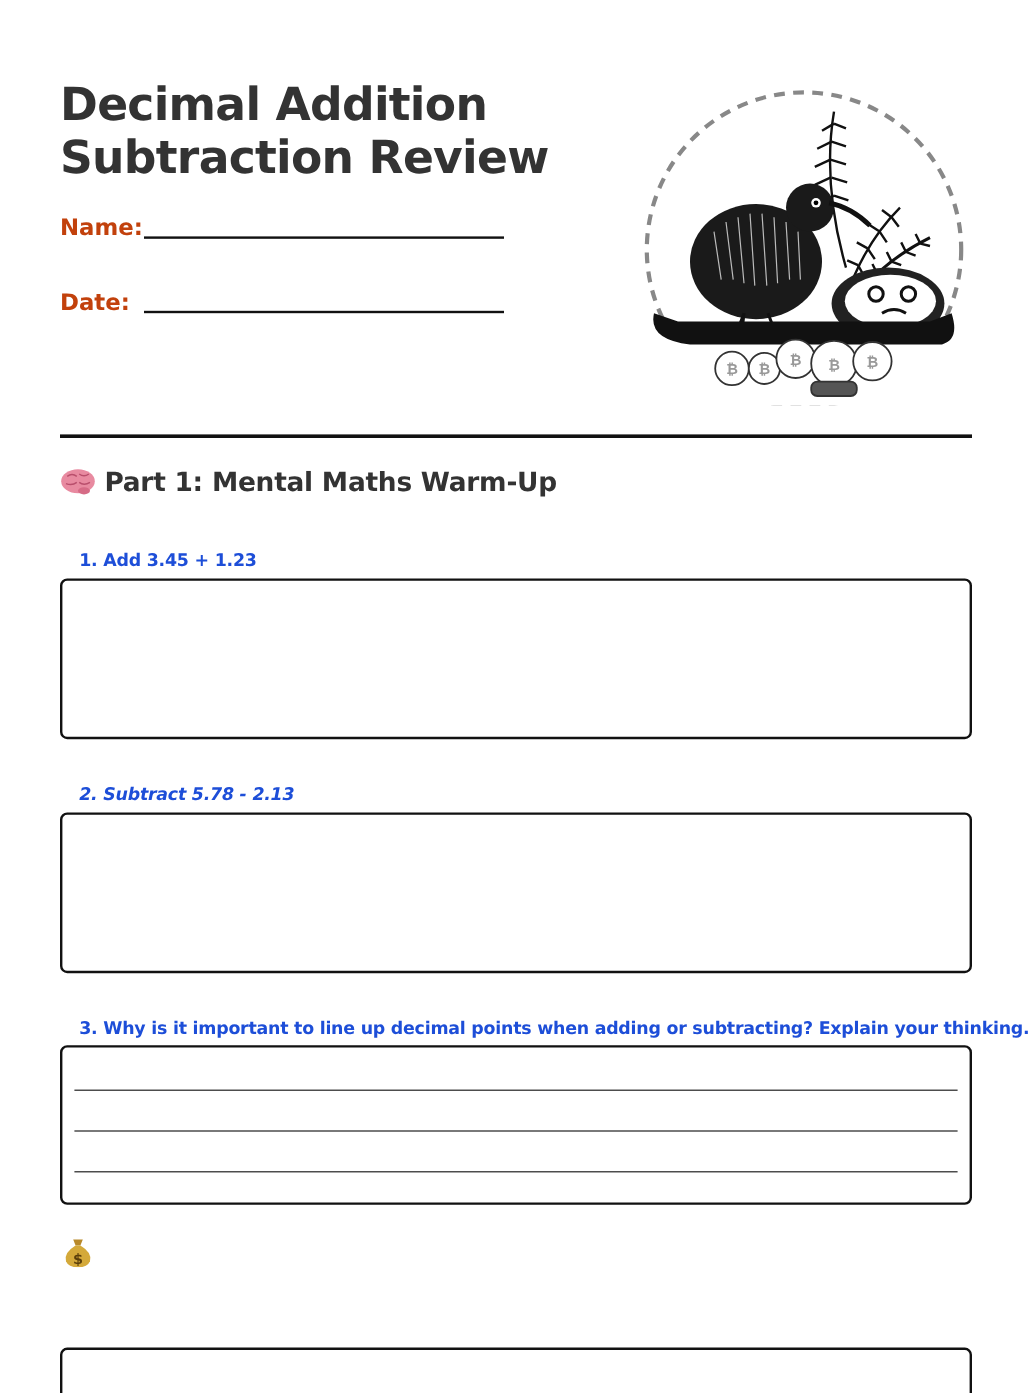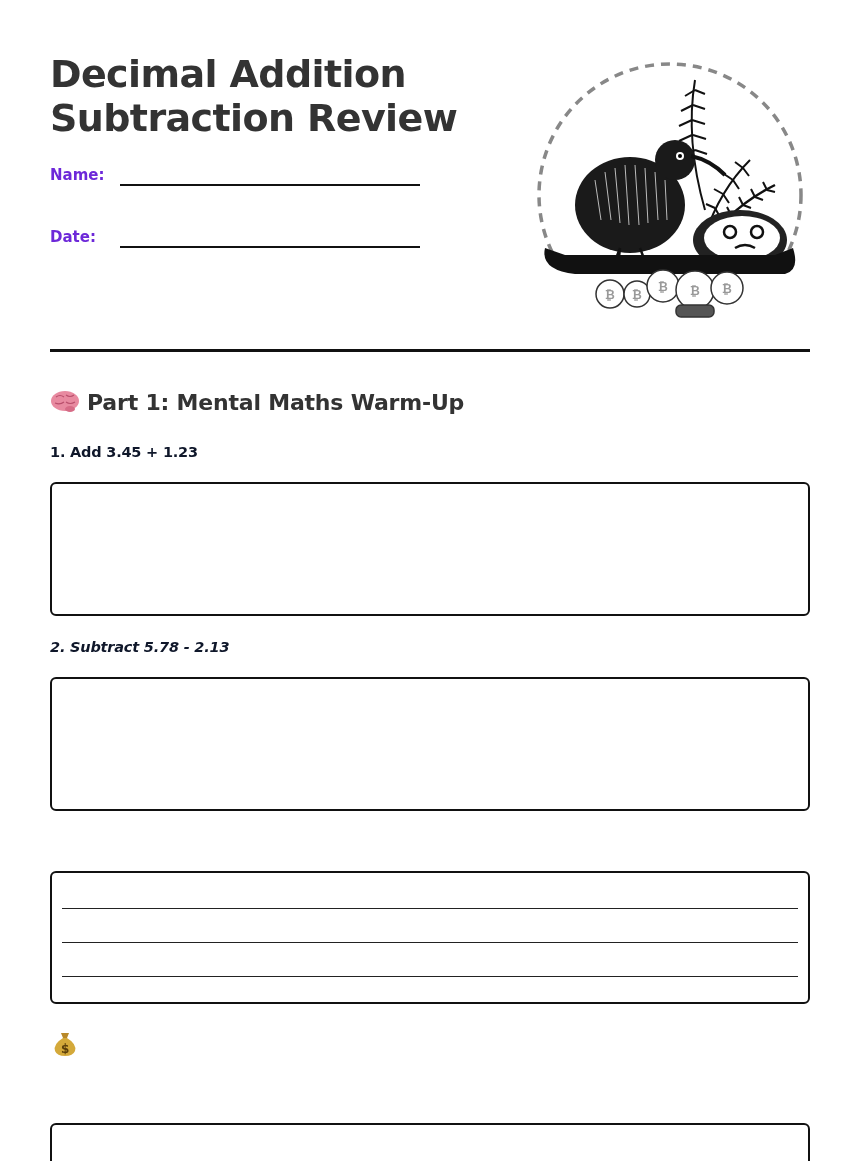--- a/index.html
+++ b/index.html
@@ -3,52 +3,52 @@
 <meta charset="utf-8">
 <style>
   html, body { margin: 0; padding: 0; background: #ffffff; }
   body {
     width: 860px; height: 1161px; overflow: hidden; position: relative;
     font-family: "DejaVu Sans", "Liberation Sans", sans-serif;
     color: #000;
   }
   .page { position: absolute; left: 50px; top: 0; width: 760px; }
 
-  .header { position: relative; height: 352px; }
+  .header { position: relative; height: 352px; margin-top: 13px; }
   .title {
     position: absolute; left: 0; top: 52px; margin: 0;
     font-size: 38px; line-height: 44px; font-weight: bold; color: #333333;
     letter-spacing: -0.6px; width: 440px;
   }
   .field { position: absolute; left: 0; height: 30px; width: 370px; }
   .field-label {
     position: absolute; left: 0; top: 0;
-    font-size: 15px; font-weight: bold; color: #6d28d9;
+    font-size: 19px; font-weight: bold; color: #c2410c;
   }
   .field-line {
     position: absolute; left: 70px; width: 300px; top: 18px;
     border-bottom: 2px solid #111; height: 0;
   }
   .field.name { top: 166px; }
   .field.date { top: 228px; }
 
   .illustration { position: absolute; left: 485px; top: 60px; width: 275px; height: 265px; }
 
   .divider { position: absolute; left: 0; top: 349px; width: 760px; height: 0; border-top: 3px solid #111; }
 
   .section-title {
     position: absolute; left: 0; margin: 0;
     font-size: 22px; font-weight: bold; color: #333333; letter-spacing: -0.2px;
     display: flex; align-items: center;
   }
   .section-title .emoji { display: inline-block; width: 30px; height: 26px; margin-right: 7px; }
 
   .question {
-    position: absolute; left: 0; margin: 0;
-    font-size: 14.5px; font-weight: bold; color: #0f172a; letter-spacing: -0.2px; white-space: nowrap;
+    position: absolute; left: 0; margin: 16px;
+    font-size: 14.5px; font-weight: bold; color: #1d4ed8; letter-spacing: -0.2px; white-space: nowrap;
   }
   .answer-box {
     position: absolute; left: 0; width: 756px;
     border: 2px solid #111; border-radius: 6px; background: #fff;
   }
   .answer-line {
     position: absolute; left: 10px; right: 10px; height: 0; border-top: 1.5px solid #222;
   }
 </style>
 </head>
@@ -127,20 +127,21 @@
     </svg>
     <span>Part 1: Mental Maths Warm-Up</span>
   </h2>
 
   <p class="question" style="top:444px;">1. Add 3.45 + 1.23</p>
   <div class="answer-box" style="top:482px; height:130px;"></div>
 
   <p class="question" style="top:639px;font-style:italic;">2. Subtract 5.78 - 2.13</p>
   <div class="answer-box" style="top:677px; height:130px;"></div>
 
+  <p class="question" style="top:834px;">3. Why is it important to line up decimal points when adding or subtracting? Explain your thinking.</p>
   <div class="answer-box" style="top:871px; height:129px;">
     <div class="answer-line" style="top:35px;"></div>
     <div class="answer-line" style="top:69px;"></div>
     <div class="answer-line" style="top:103px;"></div>
   </div>
 
   <h2 class="section-title" style="top:1030px;">
     <svg class="emoji" viewBox="0 0 30 26">
       <path d="M11 3 l8 0 l-2 5 l-4 0 Z" fill="#b8892a"></path>
       <path d="M13 8 Q3 14 5 21 Q7 26 15 26 Q23 26 25 21 Q27 14 17 8 Z" fill="#d4a93a"></path>

